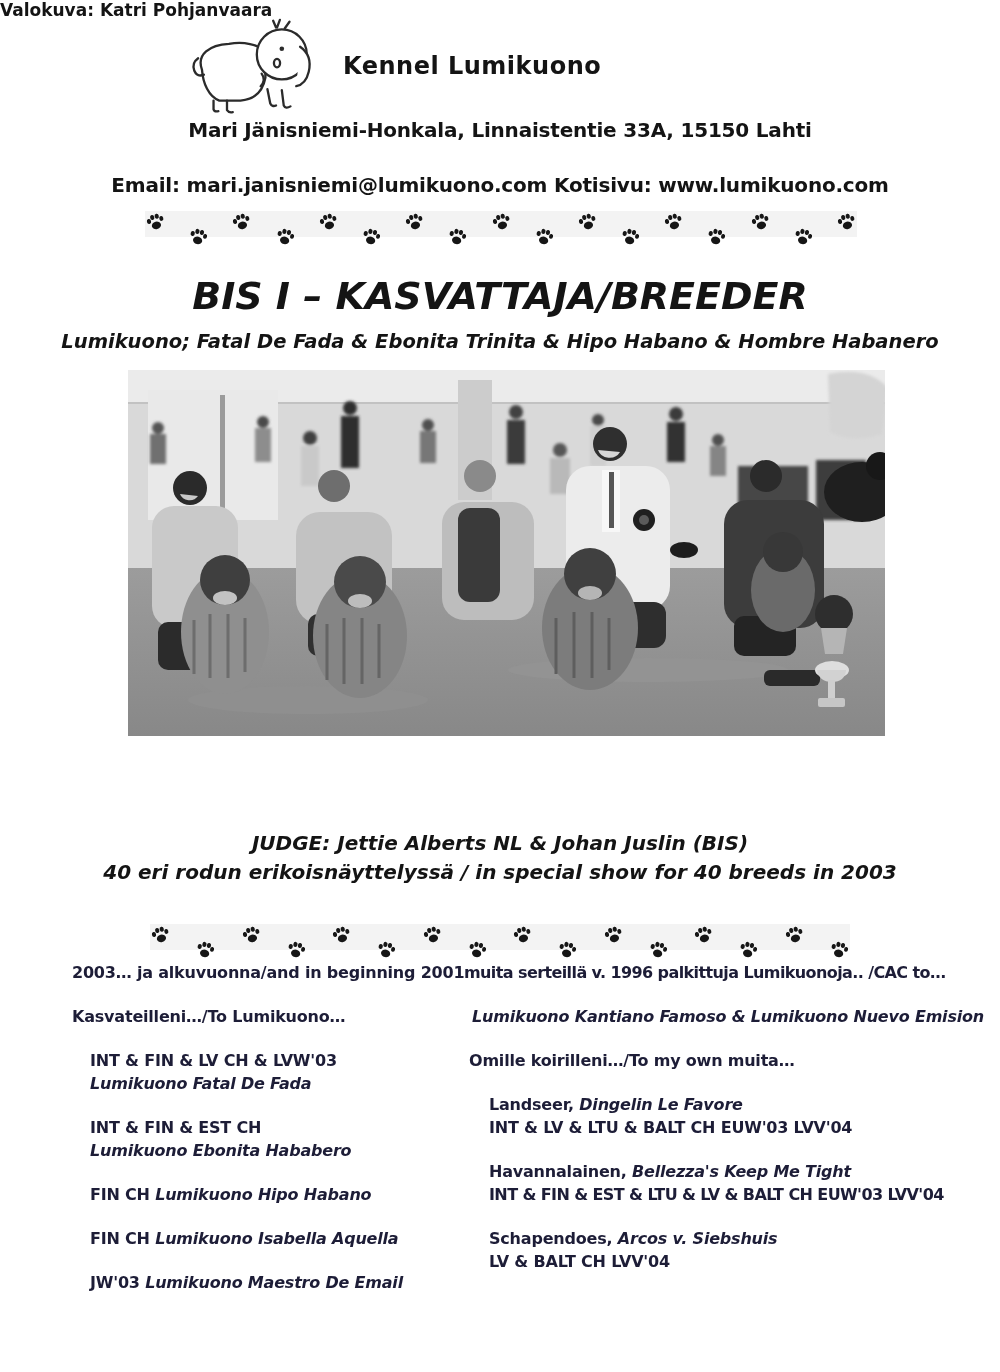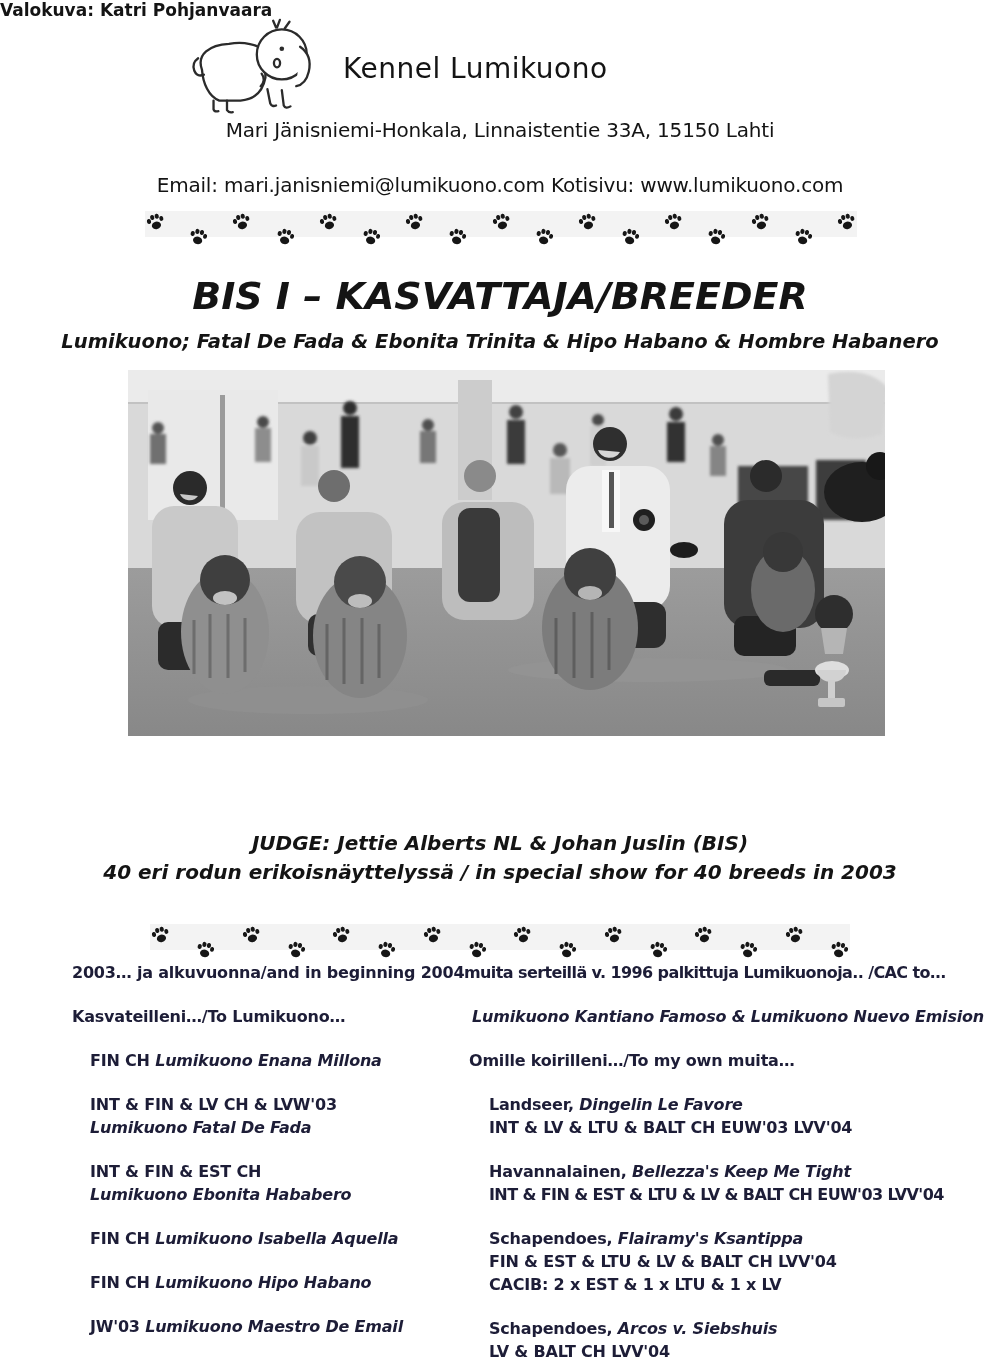--- a/index.html
+++ b/index.html
@@ -3,22 +3,22 @@
 <meta charset="utf-8">
 <style>
   *{box-sizing:border-box}
   html,body{margin:0;padding:0;background:#ffffff}
   #page{position:relative;width:1000px;height:1372px;background:#fff;overflow:hidden;
         font-family:"DejaVu Sans","Liberation Sans",sans-serif;color:#141414}
   .abs{position:absolute}
   .center{left:0;width:100%;text-align:center}
   
   .logo{left:184px;top:16px;width:136px;height:100px}
-  .kennel-title{left:343px;top:52px;font-size:28px;font-weight:400;letter-spacing:.5px;white-space:nowrap}
-  .addr{font-size:20px;font-weight:400;letter-spacing:-.2px;white-space:nowrap}
+  .kennel-title{left:343px;top:52px;font-size:24px;font-weight:700;letter-spacing:.5px;white-space:nowrap}
+  .addr{font-size:20px;font-weight:700;letter-spacing:-.2px;white-space:nowrap}
   .addr1{top:118px}.addr2{top:146px}.addr3{top:173px}
   
   .paw-row{display:flex;justify-content:space-between;align-items:flex-start;height:46px;
            background:linear-gradient(#f3f3f3 0,#f3f3f3 26px,rgba(0,0,0,0) 26px)}
   .paw-row1{left:145px;top:211px;width:712px}
   .paw-row2{left:150px;top:924px;width:700px}
   .paw{width:21px;height:21px}
   .paw svg{width:21px;height:21px;fill:#161616;display:block}
   .paw:nth-child(even){margin-top:15px}
   .paw:nth-child(odd) svg{transform:rotate(-14deg)}
@@ -394,52 +394,46 @@
         </svg>
       </span>
       <span class="paw">
         <svg viewBox="0 0 24 24">
           <use href="#paw"></use>
         </svg>
       </span>
     </div>
 
   <div class="col col-left">
-    <div class="blk">2003… ja alkuvuonna/and in beginning 2004</div>
+    <div class="blk">2003… ja alkuvuonna/and in beginning 2001</div>
     <div class="blk">Kasvateilleni…/To Lumikuono…</div>
-    <div class="blk ind"><span>FIN CH </span><span class="it">Lumikuono Enana Millona</span></div>
     <div class="blk ind">
       <div>INT &amp; FIN &amp; LV CH &amp; LVW'03</div>
       <div class="it">Lumikuono Fatal De Fada</div>
     </div>
     <div class="blk ind">
       <div>INT &amp; FIN &amp; EST CH</div>
       <div class="it">Lumikuono Ebonita Hababero</div>
     </div>
+    <div class="blk ind"><span>FIN CH </span><span class="it">Lumikuono Hipo Habano</span></div>
     <div class="blk ind"><span>FIN CH </span><span class="it">Lumikuono Isabella Aquella</span></div>
-    <div class="blk ind"><span>FIN CH </span><span class="it">Lumikuono Hipo Habano</span></div>
     <div class="blk ind"><span>JW'03 </span><span class="it">Lumikuono Maestro De Email</span></div>
   </div>
 
   <div class="col col-right">
     <div class="blk tight">muita serteillä v. 1996 palkittuja Lumikuonoja.. /CAC to…</div>
     <div class="blk ind-sm it">Lumikuono Kantiano Famoso &amp; Lumikuono Nuevo Emision</div>
     <div class="blk ind-xs">Omille koirilleni…/To my own muita…</div>
     <div class="blk ind2">
       <div><span>Landseer, </span><span class="it">Dingelin Le Favore</span></div>
       <div>INT &amp; LV &amp; LTU &amp; BALT CH  EUW'03 LVV'04</div>
     </div>
     <div class="blk ind2">
       <div><span>Havannalainen, </span><span class="it">Bellezza's Keep Me Tight</span></div>
       <div class="tight">INT &amp; FIN &amp; EST &amp; LTU &amp; LV &amp; BALT CH EUW'03 LVV'04</div>
     </div>
     <div class="blk ind2">
-      <div><span>Schapendoes, </span><span class="it">Flairamy's Ksantippa</span></div>
-      <div>FIN &amp; EST &amp; LTU &amp; LV &amp; BALT CH LVV'04</div>
-      <div>CACIB: 2 x EST &amp; 1 x LTU &amp; 1 x LV</div>
-    </div>
-    <div class="blk ind2">
       <div><span>Schapendoes, </span><span class="it">Arcos v. Siebshuis</span></div>
       <div>LV &amp; BALT CH LVV'04</div>
     </div>
   </div>
 
 </div>
 
 </body></html>

